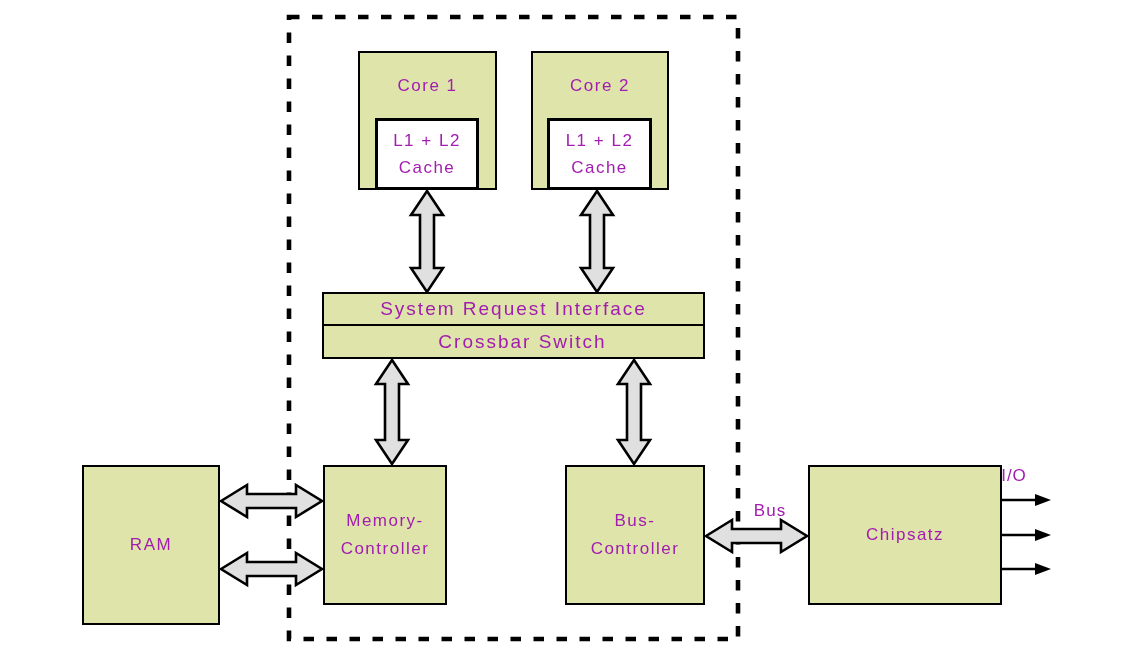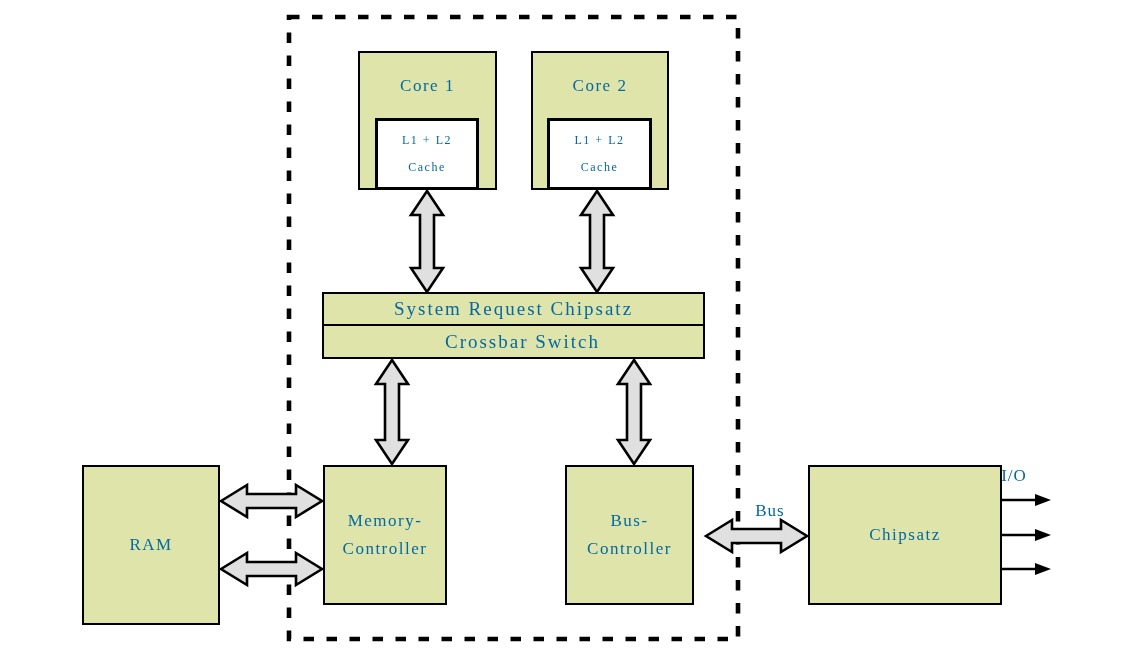--- a/index.html
+++ b/index.html
@@ -7,22 +7,22 @@
     --cache-fill:#ffffff;
     --arrow-fill:#e0e0e0;
     --line:#000000;
     --bg:#ffffff;
   }
   html,body{margin:0;padding:0;background:var(--bg);}
   #stage{
     position:relative;
     width:1126px;height:668px;
     background:var(--bg);
-    font-family:Liberation Serif, serif;
-    color:#0369a1;
+    font-family:Liberation Sans, sans-serif;
+    color:#a21caf;
     overflow:hidden;
   }
   #connector-layer{position:absolute;left:0;top:0;width:1126px;height:668px;}
   .big-arrow{fill:var(--arrow-fill);stroke:var(--line);stroke-width:2.6;stroke-linejoin:miter;}
   .thin-arrow-line{stroke:var(--line);stroke-width:2.6;}
   .thin-arrow-head{fill:var(--line);stroke:none;}
   .die-border{fill:none;stroke:var(--line);stroke-width:4.6;}
 
   .node{
     position:absolute;
@@ -39,21 +39,21 @@
     position:absolute;left:0;right:0;top:0;height:66px;
     display:flex;align-items:center;justify-content:center;
     font-size:17px;letter-spacing:1.5px;
   }
   .cache{
     position:absolute;
     background:var(--cache-fill);
     border:3px solid var(--line);
     box-sizing:border-box;
     display:flex;flex-direction:column;align-items:center;justify-content:center;
-    font-size:12px;letter-spacing:1.5px;text-align:right;
+    font-size:17px;letter-spacing:1.5px;text-align:right;
   }
   .cache .ln{line-height:27px;white-space:nowrap;}
   .bar{
     position:absolute;
     background:var(--box-fill);
     border:2.5px solid var(--line);
     box-sizing:border-box;
     display:flex;align-items:center;justify-content:center;
     font-size:19px;letter-spacing:2px;white-space:nowrap;
   }
@@ -64,21 +64,21 @@
   }
   
   #core1{left:358px;top:51px;width:139px;height:139px;}
   #core1-cache{left:375px;top:118px;width:104px;height:72px;}
   #core2{left:531px;top:51px;width:138px;height:139px;}
   #core2-cache{left:547px;top:118px;width:105px;height:72px;}
   #sri{left:322px;top:292px;width:383px;height:34px;}
   #crossbar{left:322px;top:324px;width:383px;height:35px;padding-left:18px;}
   #ram{left:82px;top:465px;width:138px;height:160px;}
   #memory-controller{left:323px;top:465px;width:124px;height:140px;}
-  #bus-controller{left:565px;top:465px;width:129px;height:140px;}
+  #bus-controller{left:565px;top:465px;width:140px;height:140px;}
   #chipsatz{left:808px;top:465px;width:194px;height:140px;}
   #bus-label{left:741px;top:501px;width:58px;text-align:center;}
   #io-label{left:988px;top:466px;width:52px;text-align:center;font-size:17px;}
 </style>
 </head>
 <body>
 
 <div id="stage">
 
   <svg id="connector-layer" viewBox="0 0 1126 668" xmlns="http://www.w3.org/2000/svg">
@@ -123,21 +123,21 @@
 
   <div id="core2" class="node">
     <div class="core-label">Core 2</div>
   </div>
   <div id="core2-cache" class="cache">
     <div class="ln">L1 + L2</div>
     <div class="ln">Cache</div>
   </div>
 
   <div id="sri" class="bar">
-    <span>System Request Chipsatz</span>
+    <span>System Request Interface</span>
   </div>
   <div id="crossbar" class="bar">
     <span>Crossbar Switch</span>
   </div>
 
   <div id="ram" class="node">
     <div class="ln">RAM</div>
   </div>
 
   <div id="memory-controller" class="node">

